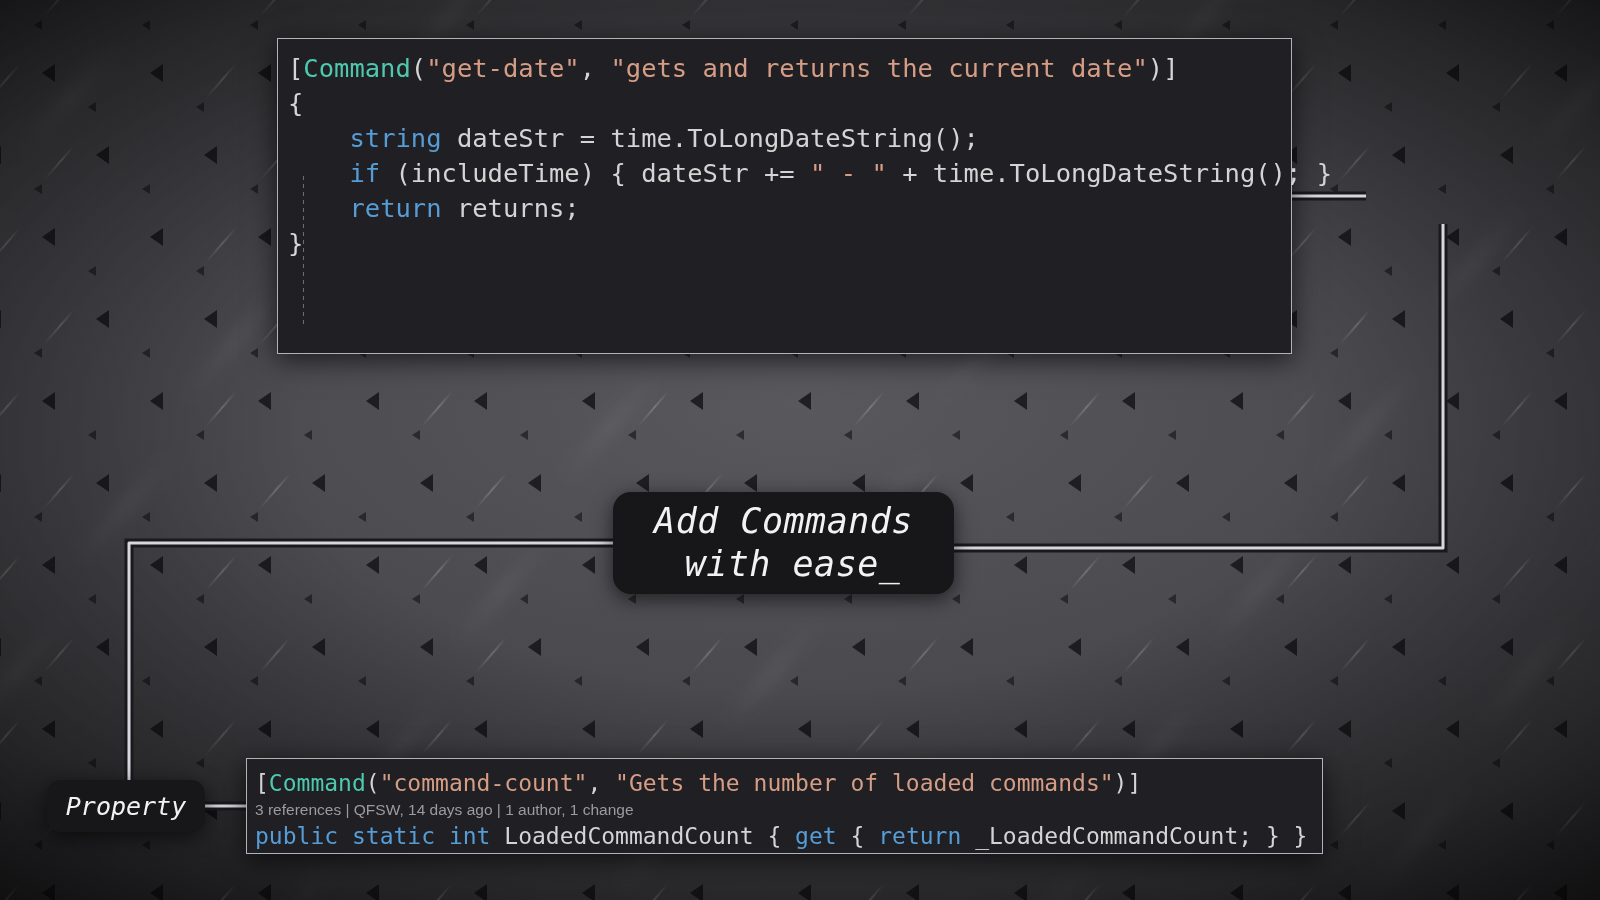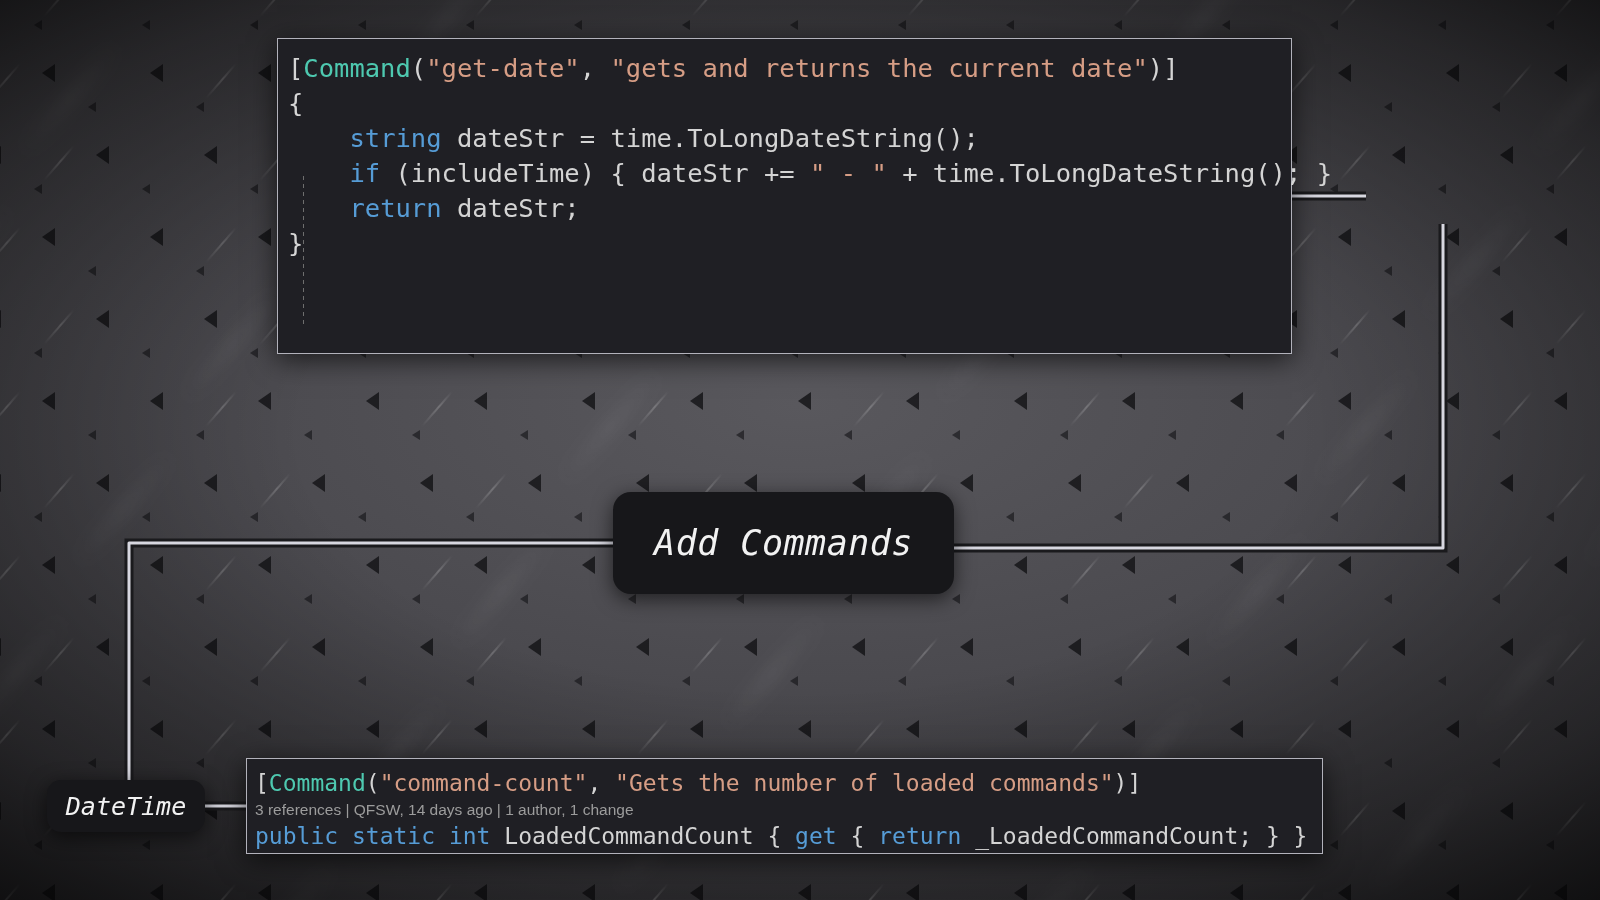--- a/index.html
+++ b/index.html
@@ -643,35 +643,36 @@
 
 
 
     <div class="code-line">{</div>
 
 
     <div class="code-line"><span class="p">    </span><span class="k">string</span><span class="p"> dateStr = time.ToLongDateString();</span></div>
 
     <div class="code-line"><span class="p">    </span><span class="k">if</span><span class="p"> (includeTime) { dateStr += </span><span class="s">" - "</span><span class="p"> + time.ToLongDateString(); }</span></div>
 
-    <div class="code-line"><span class="p">    </span><span class="k">return</span><span class="p"> dateStr;</span></div>
+    <div class="code-line"><span class="p">    </span><span class="k">return</span><span class="p"> returns;</span></div>
 
     <div class="code-line">}</div>
   </div>
 
   <div class="code-card bottom">
     <div class="code-line"><span class="p">[</span><span class="t">Command</span><span class="p">(</span><span class="s">"command-count"</span><span class="p">, </span><span class="s">"Gets the number of loaded commands"</span><span class="p">)]</span></div>
 
     <div class="codelens">3 references | QFSW, 14 days ago | 1 author, 1 change</div>
 
     <div class="code-line"><span class="k">public</span><span class="p"> </span><span class="k">static</span><span class="p"> </span><span class="k">int</span><span class="p"> LoadedCommandCount { </span><span class="k">get</span><span class="p"> { </span><span class="k">return</span><span class="p"> _LoadedCommandCount; } }</span></div>
   </div>
 
 
   <div class="pill property">
-    <span>DateTime</span>
+    <span>Property</span>
   </div>
 
   <div class="pill hero">
     <span class="line1">Add Commands</span>
+    <span class="line2">with ease_</span>
   </div>
 
 </div>
 
 </body></html>

